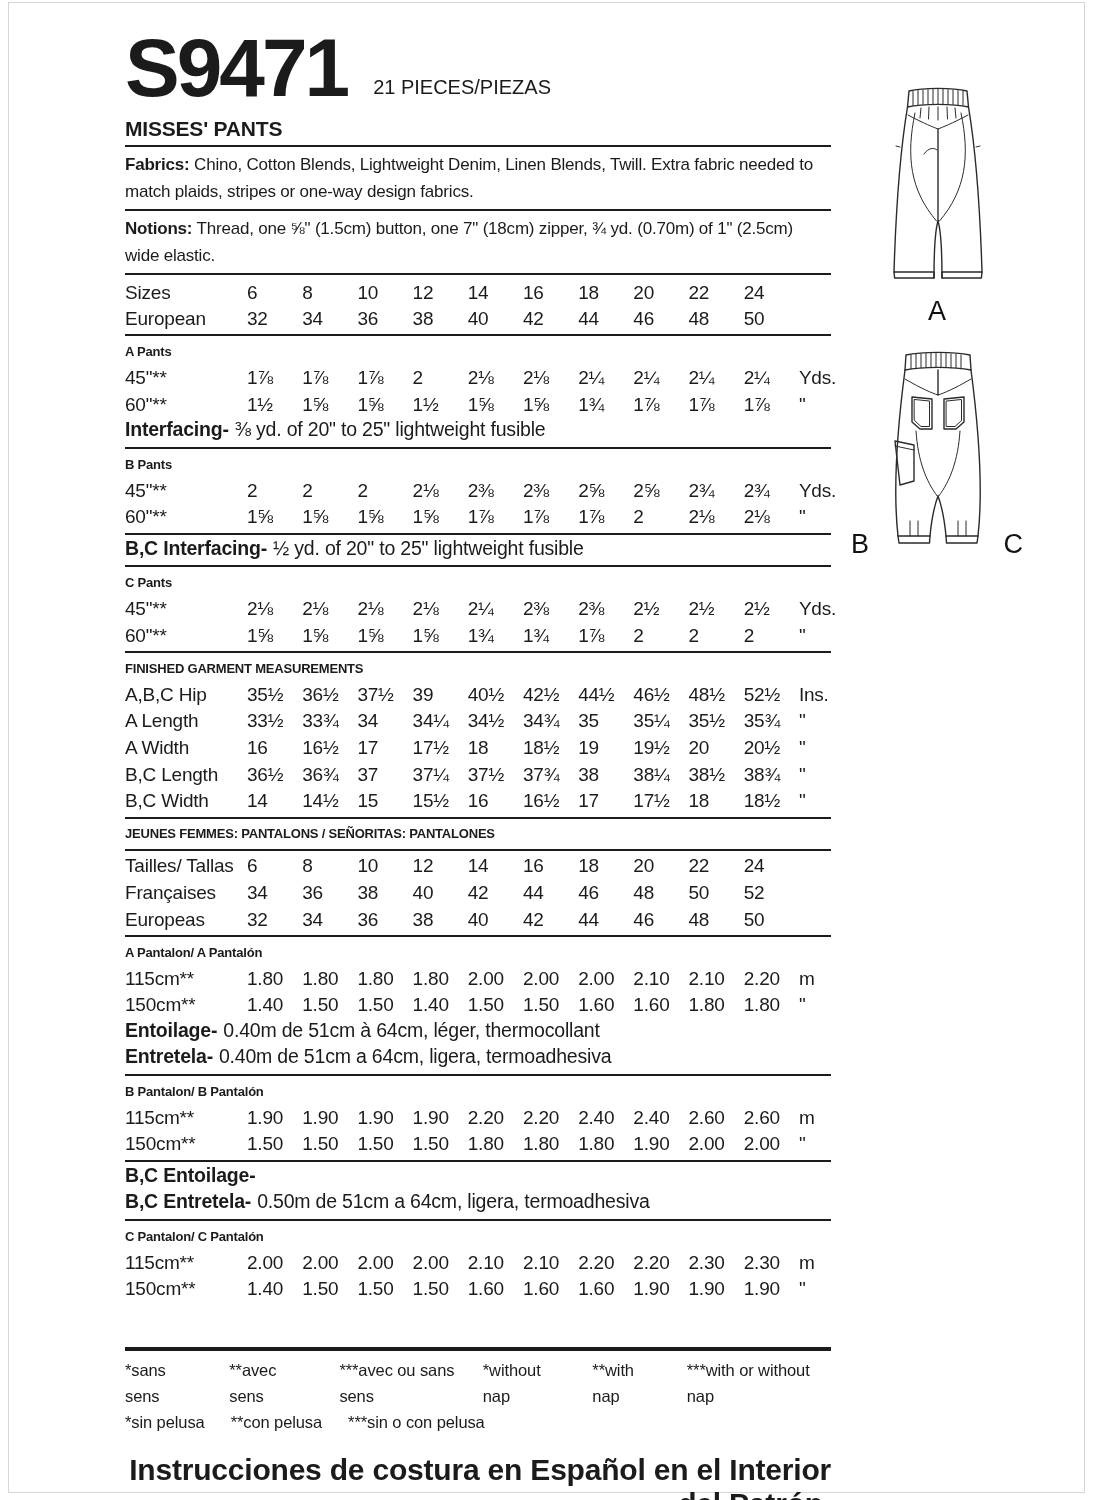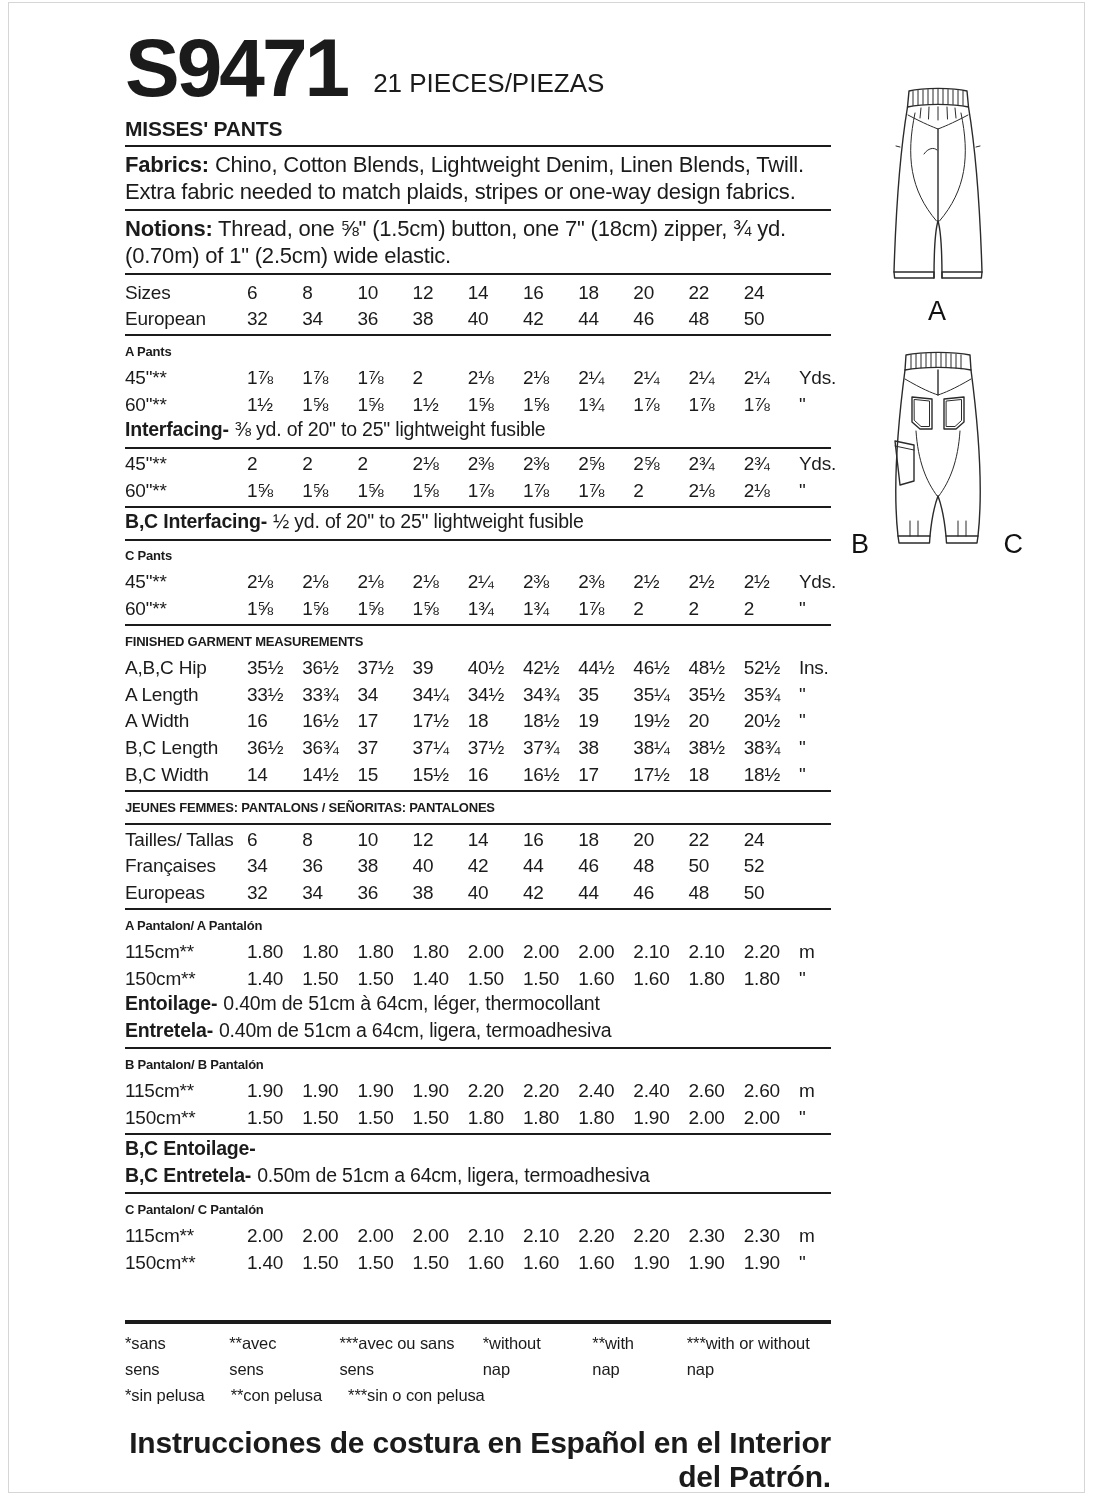--- a/index.html
+++ b/index.html
@@ -9,26 +9,26 @@
     -webkit-font-smoothing:antialiased;
   }
   .frame{position:absolute;left:8px;top:2px;width:1077px;height:1491px;
     border:1px solid #d6d6d6;box-sizing:border-box;background:#fff;}
   .content{position:absolute;left:125px;top:34px;width:706px;}
 
   
   .title-row{display:flex;align-items:flex-end;gap:26px;}
   .pattern-number{font-size:82px;font-weight:bold;letter-spacing:-3px;line-height:0.82;margin:0;
     transform-origin:left bottom;}
-  .pieces{font-size:26px;font-weight:bold;letter-spacing:0px;padding-bottom:2px;font-weight:normal;text-align:right;}
+  .pieces{font-size:20px;font-weight:bold;letter-spacing:0px;padding-bottom:2px;font-weight:normal;text-align:right;}
   .doc-title{font-size:21px;font-weight:bold;margin-top:16px;letter-spacing:-0.2px;}
   .rule{height:2px;background:#1b1b1b;margin:4px 0;}
   .rule.in-spec{margin:2px 0;}
   .rule.thick{height:4px;margin-top:44px;margin-bottom:6px;}
-  .para{font-size:22px;line-height:27px;margin:3px 0;letter-spacing:-0.2px;}
+  .para{font-size:17px;line-height:27px;margin:3px 0;letter-spacing:-0.2px;}
   .para b{letter-spacing:-0.2px;}
 
   
   #spec-lines{margin-top:2px;}
   .s-row{display:grid;grid-template-columns:122px repeat(10,55.2px) 1fr;
     height:26.6px;align-items:center;font-size:19px;letter-spacing:-0.2px;}
   .s-row .s-label{font-weight:normal;white-space:nowrap;}
   .s-row.bold-label .s-label{font-weight:normal;}
   .s-val{white-space:nowrap;}
   .s-unit{white-space:nowrap;}
@@ -132,20 +132,21 @@
         <span class="s-val">1⅞</span>
         <span class="s-val">1⅞</span>
         <span class="s-val">1⅞</span>
         <span class="s-unit">"</span>
       </div>
       <div class="s-text">
         <b>Interfacing-</b>
         <span>⅜ yd. of 20" to 25" lightweight fusible</span>
       </div>
       <div class="rule in-spec"></div>
+      <div class="s-heading">B Pants</div>
       <div class="s-row">
         <span class="s-label">45"**</span>
         <span class="s-val">2</span>
         <span class="s-val">2</span>
         <span class="s-val">2</span>
         <span class="s-val">2⅛</span>
         <span class="s-val">2⅜</span>
         <span class="s-val">2⅜</span>
         <span class="s-val">2⅝</span>
         <span class="s-val">2⅝</span>

